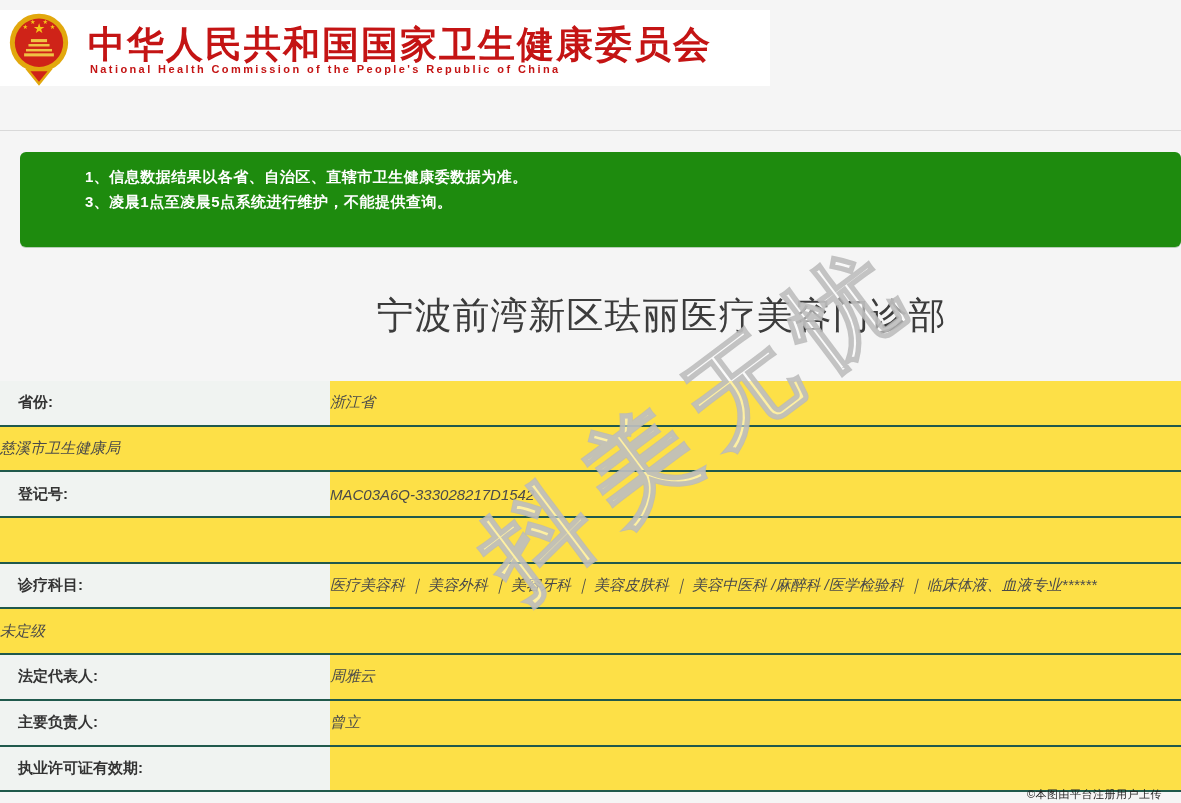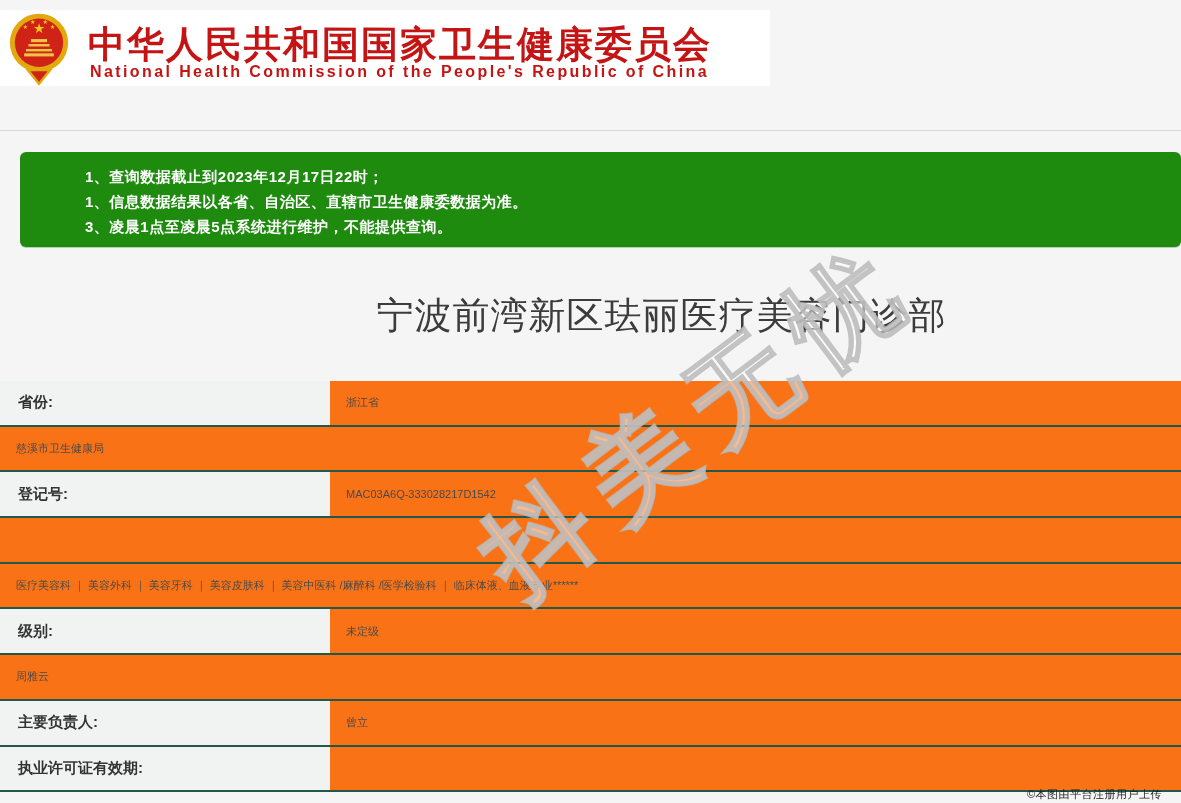--- a/index.html
+++ b/index.html
@@ -23,21 +23,21 @@
     background:#ffffff;
   }
   .emblem{position:absolute;left:8px;top:-3px;width:62px;height:92px;}
   .hdr-cn{
     position:absolute;left:88px;top:10px;
     font-size:37px;font-weight:bold;color:var(--brand-red);
     letter-spacing:2px;white-space:nowrap;
   }
   .hdr-en{
     position:absolute;left:90px;top:53px;
-    font-size:16px;font-weight:bold;color:var(--brand-red);
+    font-size:11px;font-weight:bold;color:var(--brand-red);
     letter-spacing:2.4px;white-space:nowrap;
   }
   .page-divider{
     position:absolute;top:130px;left:0;width:100%;height:0;
     border-top:1px solid #d9d9d9;
   }
   
   .notice{
     position:absolute;top:152px;left:20px;right:0;height:95px;
     background:var(--notice-green);
@@ -56,35 +56,34 @@
     font-size:37px;font-weight:500;color:#3c3c3c;
     letter-spacing:1px;white-space:nowrap;
   }
   
   .info-table{
     position:absolute;top:381px;left:0;width:100%;
   }
   .info-row{
     display:flex;height:45.7px;
     border-bottom:2px solid var(--row-divider-teal);
-    background:#f97316;
+    background:#fde047;
   }
   .cell-label{
     width:330px;flex:0 0 330px;
     background:var(--label-bg);
     display:flex;align-items:center;
     padding-left:18px;
     font-size:15px;font-weight:bold;color:#333333;
     white-space:nowrap;
   }
   .cell-value{
     flex:1;display:flex;align-items:center;
-    padding-left:16px;
-    font-size:11px;color:#4a4a4a;
-    white-space:nowrap;overflow:hidden;
+    font-size:15px;color:#4a4a4a;
+    white-space:nowrap;overflow:hidden;font-style:italic;
   }
   
   .watermark{
     position:absolute;left:400px;top:230px;width:600px;height:380px;
     display:flex;align-items:center;justify-content:center;
     transform:rotate(-37deg);
     font-size:105px;font-weight:bold;letter-spacing:22px;
     color:rgba(255,255,255,0.5);
     -webkit-text-stroke:2px rgba(185,185,185,0.85);
     pointer-events:none;z-index:60;white-space:nowrap;
@@ -116,21 +115,20 @@
       <polygon points="32,100 68,100 50,122" fill="#cf2318" stroke="#e2a80d" stroke-width="4"></polygon>
     </svg>
   </span>
   <div class="hdr-cn">中华人民共和国国家卫生健康委员会</div>
   <div class="hdr-en">National Health Commission of the People's Republic of China</div>
 </div>
 
 <div class="page-divider"></div>
 
 <div class="notice">
-  <div class="notice-line">1、查询数据截止到2023年12月17日22时；</div>
   <div class="notice-line">1、信息数据结果以各省、自治区、直辖市卫生健康委数据为准。</div>
   <div class="notice-line">3、凌晨1点至凌晨5点系统进行维护，不能提供查询。</div>
 </div>
 
 <div class="main-title">宁波前湾新区珐丽医疗美容门诊部</div>
 
 <div class="info-table">
   <div class="info-row">
     <div class="cell-label">省份:</div>
     <div class="cell-value">浙江省</div>
@@ -138,27 +136,28 @@
   <div class="info-row">
     <div class="cell-value">慈溪市卫生健康局</div>
   </div>
   <div class="info-row">
     <div class="cell-label">登记号:</div>
     <div class="cell-value">MAC03A6Q-333028217D1542</div>
   </div>
   <div class="info-row">
   </div>
   <div class="info-row">
+    <div class="cell-label">诊疗科目:</div>
     <div class="cell-value">医疗美容科 ｜ 美容外科 ｜ 美容牙科 ｜ 美容皮肤科 ｜ 美容中医科 /麻醉科 /医学检验科 ｜ 临床体液、血液专业******</div>
   </div>
   <div class="info-row">
-    <div class="cell-label">级别:</div>
     <div class="cell-value">未定级</div>
   </div>
   <div class="info-row">
+    <div class="cell-label">法定代表人:</div>
     <div class="cell-value">周雅云</div>
   </div>
   <div class="info-row">
     <div class="cell-label">主要负责人:</div>
     <div class="cell-value">曾立</div>
   </div>
   <div class="info-row">
     <div class="cell-label">执业许可证有效期:</div>
   </div>
 </div>

